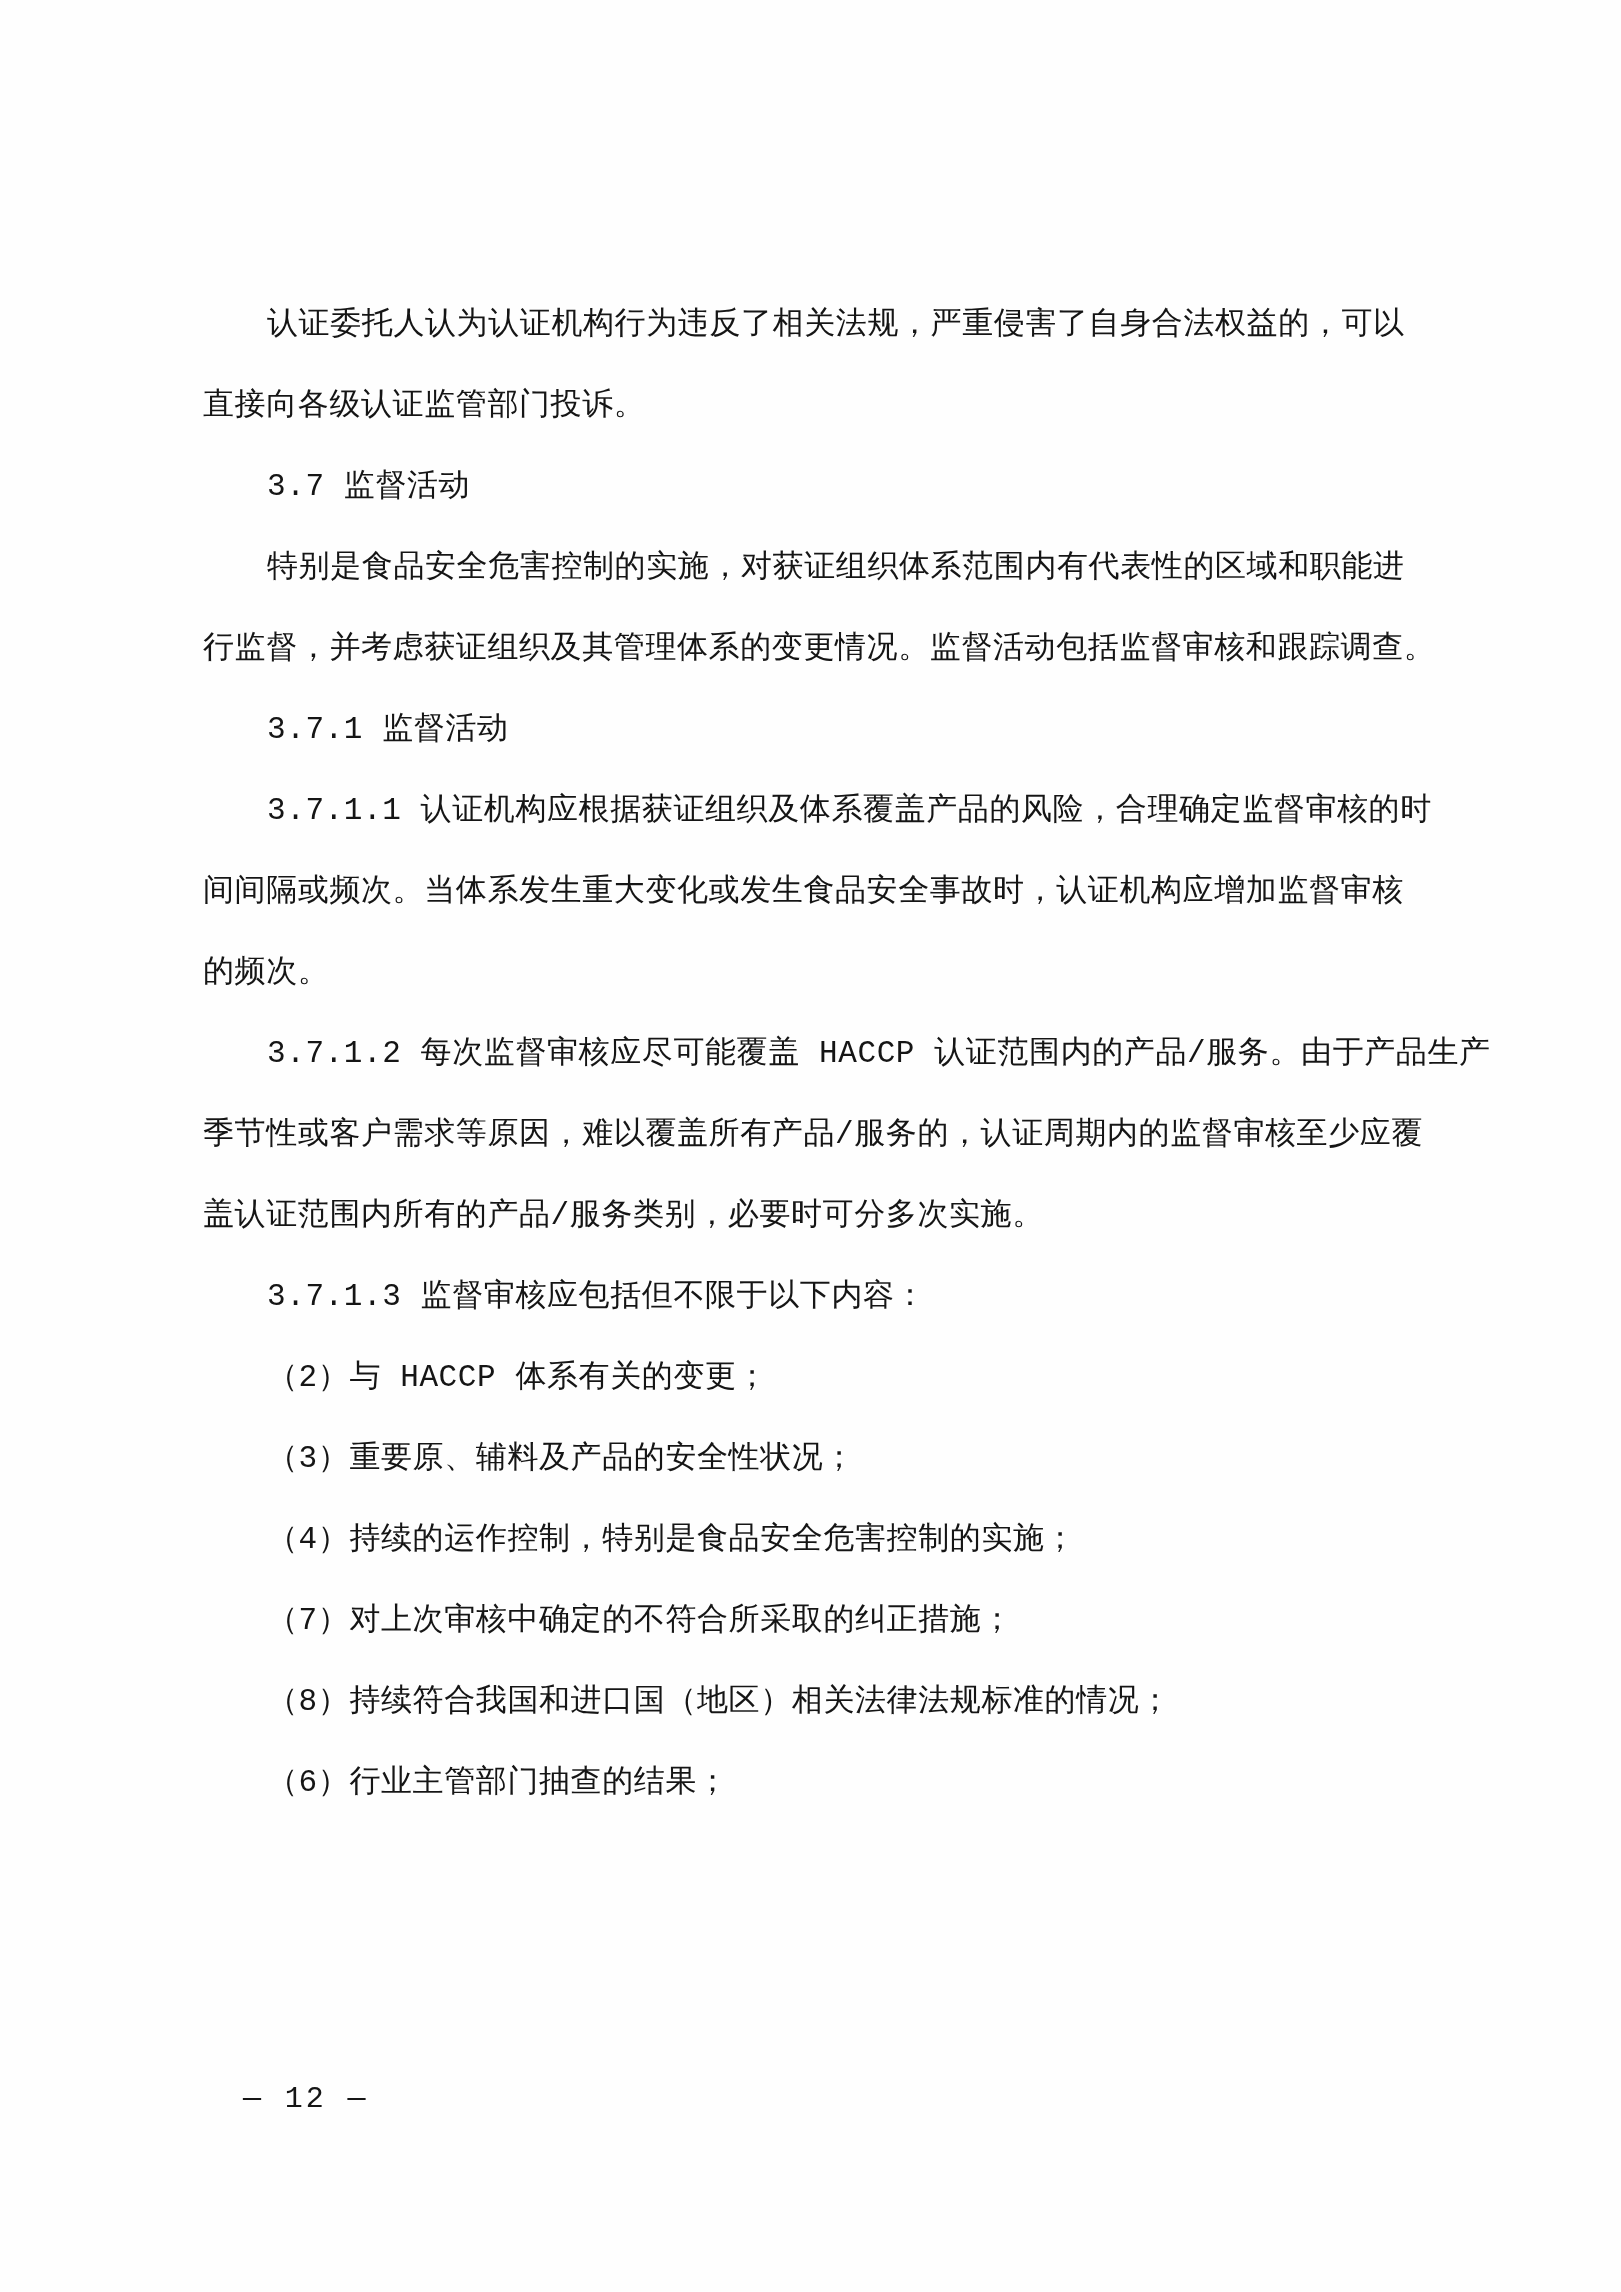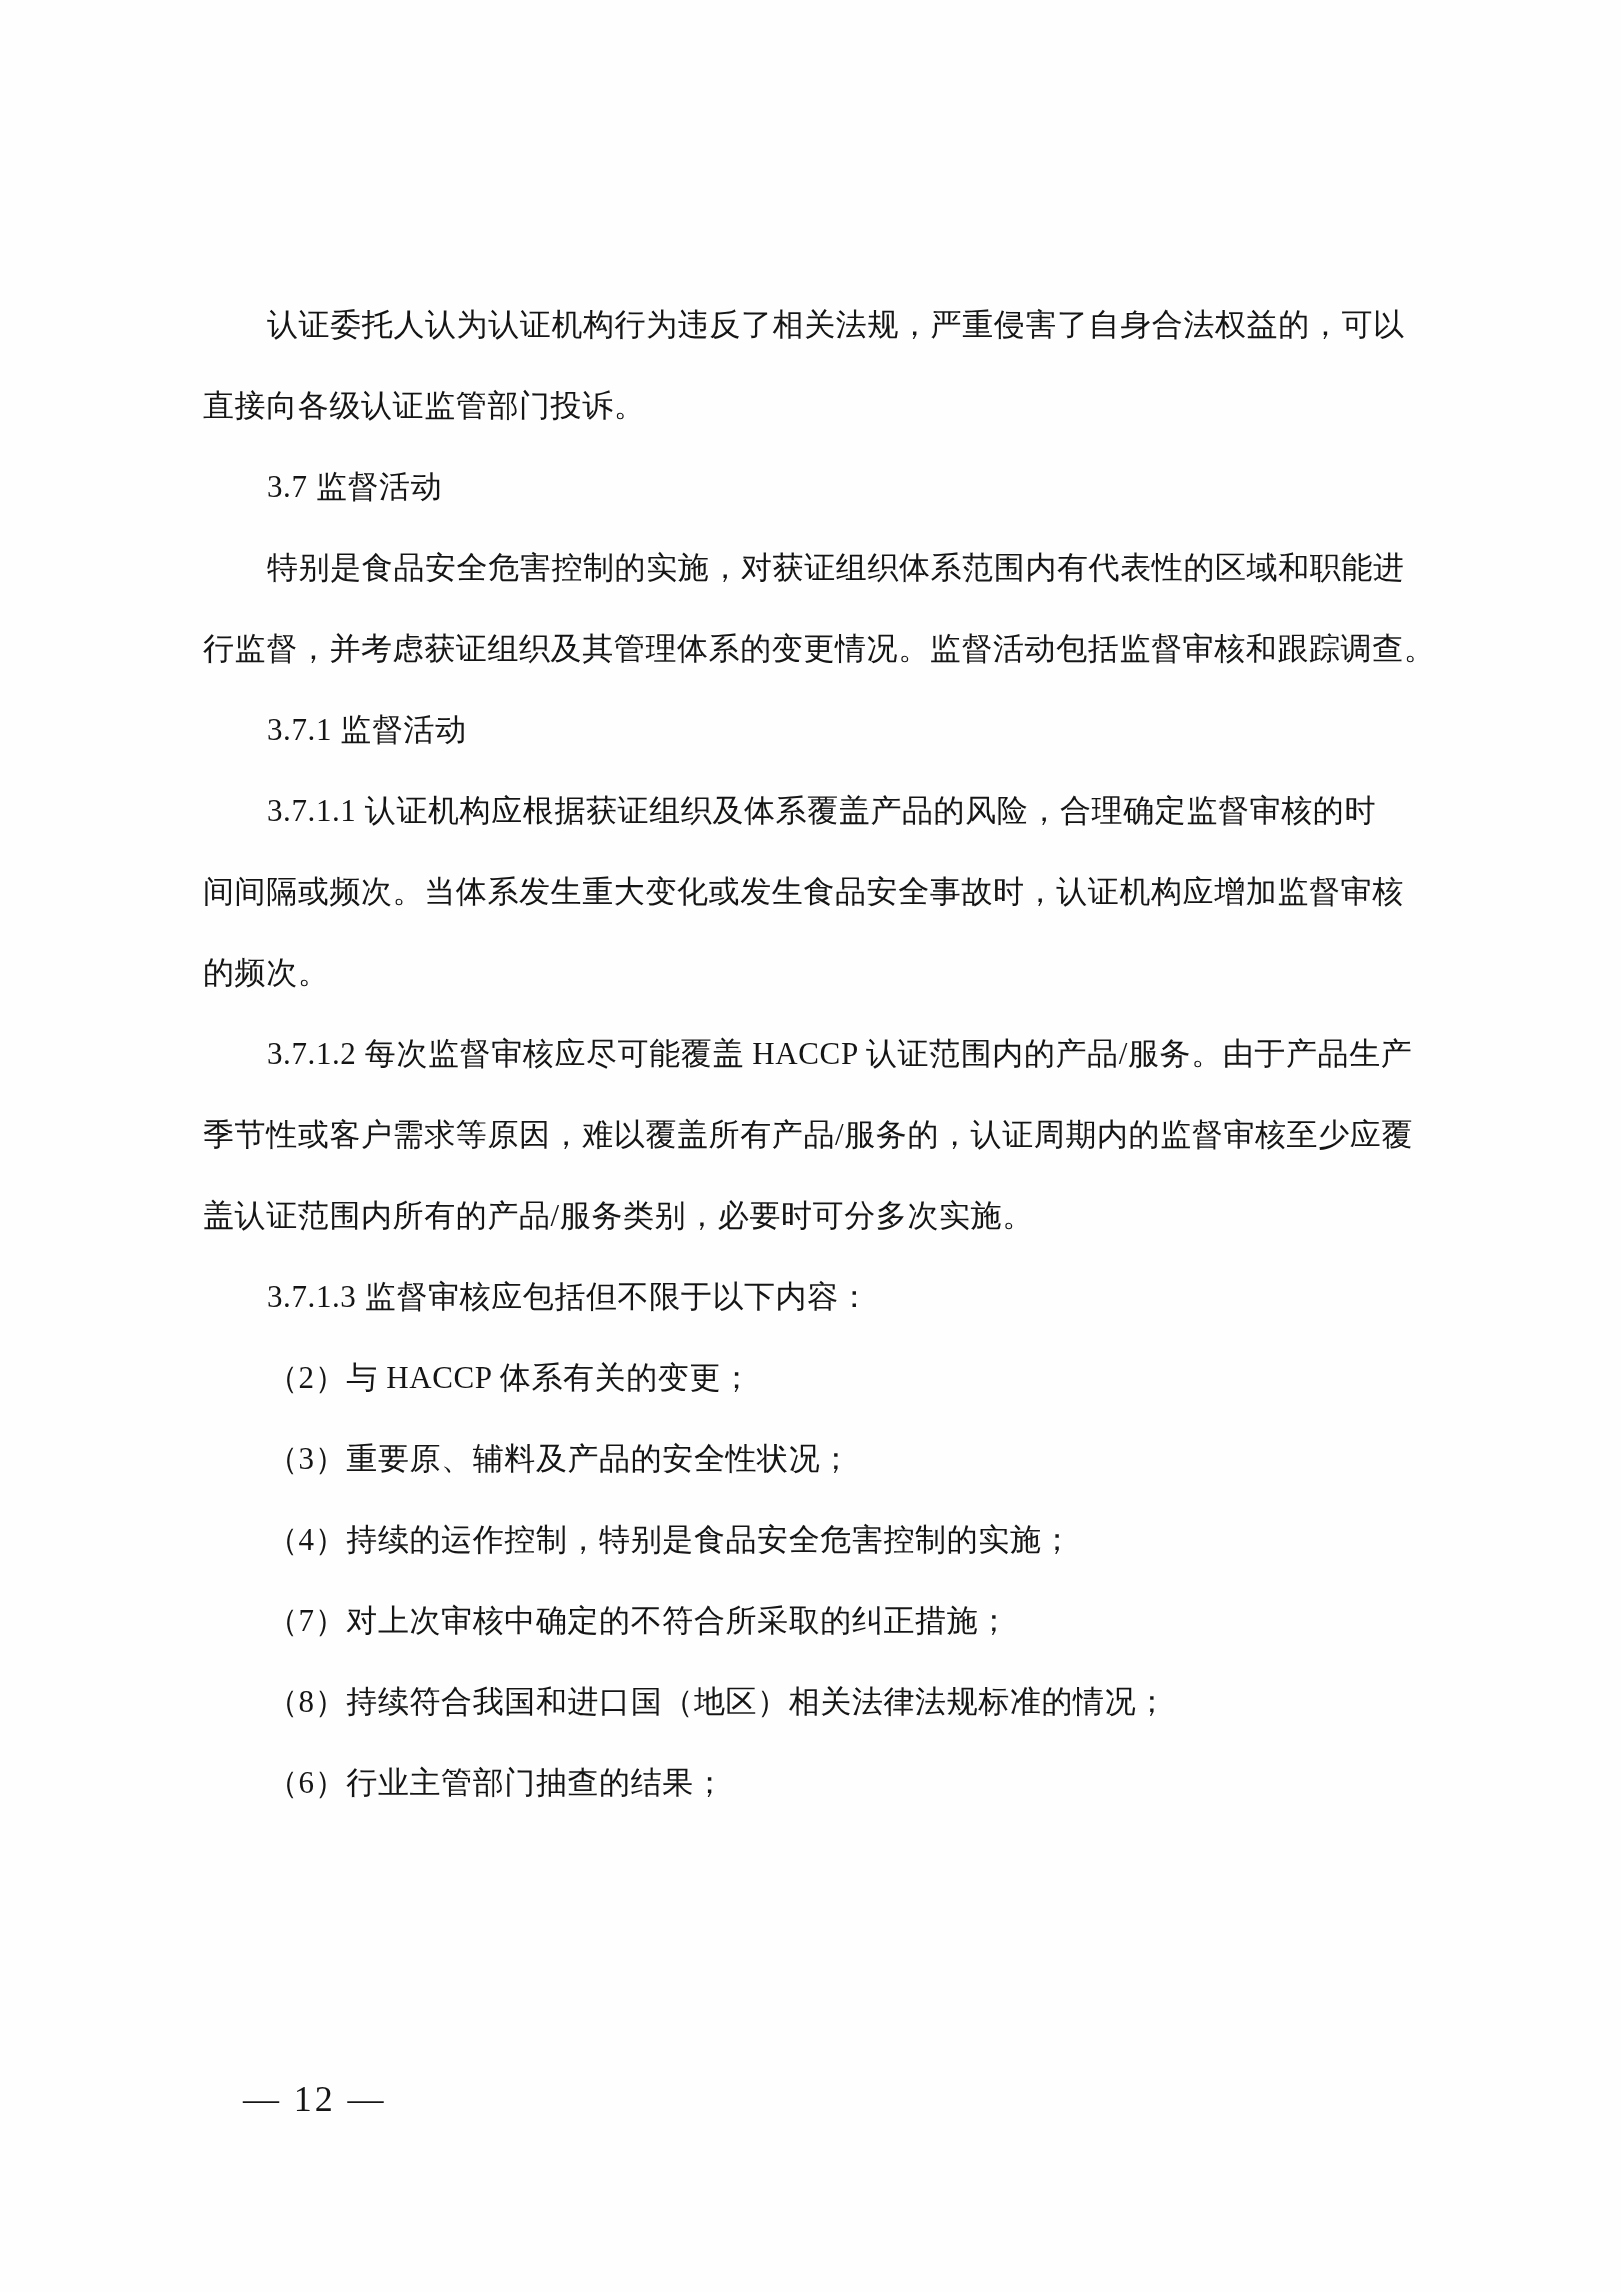--- a/index.html
+++ b/index.html
@@ -6,21 +6,21 @@
     margin: 0;
     padding: 0;
     background: #e8e8e8;
   }
   .page {
     position: relative;
     width: 1621px;
     height: 2293px;
     background: #fefefe;
     overflow: hidden;
-    font-family: Liberation Serif, serif;
+    font-family: Liberation Mono, monospace;
     color: #151515;
   }
   .doc-body {
     position: absolute;
     left: 203px;
     top: 284px;
     width: 1245px;
   }
   .line {
     height: 81px;
@@ -31,21 +31,21 @@
   }
   .line.indent {
     padding-left: 64px;
   }
   .page-number {
     position: absolute;
     left: 243px;
     top: 2070px;
     height: 59px;
     line-height: 59px;
-    font-size: 36px;
+    font-size: 30px;
     letter-spacing: 2.9px;
     white-space: nowrap;
   }
 </style>
 </head>
 <body>
 
 <div class="page">
   <div class="doc-body">
       <div class="line indent">认证委托人认为认证机构行为违反了相关法规，严重侵害了自身合法权益的，可以</div>

